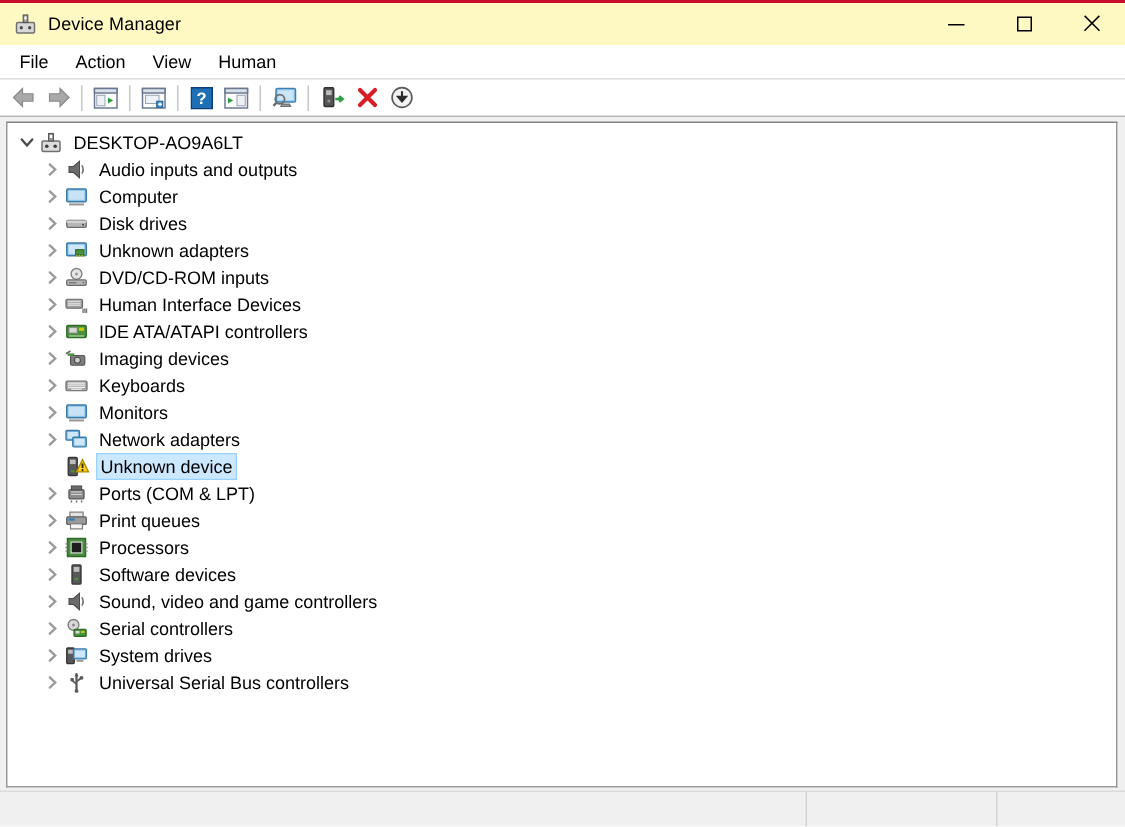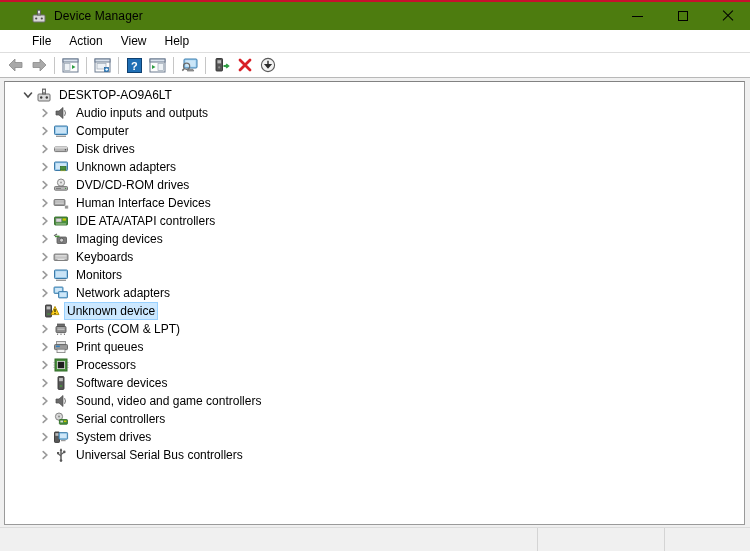--- a/index.html
+++ b/index.html
@@ -24,25 +24,24 @@
     height: 2px;
     background: #c8102e;
     width: 100%;
     flex: 0 0 2px;
   }
 
   
   .titlebar {
     flex: 0 0 28px;
     height: 28px;
-    background: #4d7c0f;
+    background: #fef9c3;
     display: flex;
     align-items: center;
     position: relative;
-    padding-left: 22px;
   }
   .titlebar-icon {
     width: 16px; height: 16px;
     margin-left: 9px;
     margin-right: 7px;
     position: relative;
     flex: 0 0 16px;
   }
   .title-text {
     font-size: 12px;
@@ -89,21 +88,21 @@
   .win-btn .close-glyph::before { transform: rotate(45deg); }
   .win-btn .close-glyph::after  { transform: rotate(-45deg); }
 
   
   .menubar {
     flex: 0 0 22px;
     height: 22px;
     background: #ffffff;
     display: flex;
     align-items: center;
-    padding-left: 23px;
+    padding-left: 4px;
     text-align: right;
   }
   .menu-item {
     font-size: 12px;
     color: #000;
     padding: 2px 9px;
     white-space: nowrap;
   }
 
   
@@ -168,22 +167,22 @@
   .row-label {
     font-size: 12px;
     color: #000;
     line-height: 16px;
     padding: 0 2px;
   }
   .row.selected .row-label {
     background: #cce8ff;
     outline: 1px solid #99d1ff;
   }
-  .lvl0 { padding-left: 15px; }
-  .lvl1 { padding-left: 32px; }
+  .lvl0 { padding-left: 5px; }
+  .lvl1 { padding-left: 22px; }
   .lvl2 { padding-left: 39px; }
 
   
   .statusbar {
     flex: 0 0 24px;
     height: 24px;
     background: #f0f0f0;
     border-top: 1px solid #dcdcdc;
     display: flex;
     align-items: stretch;
@@ -231,21 +230,21 @@
       <div class="win-btn">
         <span class="close-glyph"></span>
       </div>
     </div>
   </div>
 
   <div class="menubar">
     <div class="menu-item">File</div>
     <div class="menu-item">Action</div>
     <div class="menu-item">View</div>
-    <div class="menu-item">Help</div>
+    <div class="menu-item">Human</div>
   </div>
 
   <div class="toolbar">
 
     <div class="tb-btn">
       <svg width="18" height="16" viewBox="0 0 18 16">
         <path d="M8 2 L2 8 L8 14 L8 10.5 L15 10.5 L15 5.5 L8 5.5 Z" fill="#a9a9a9" stroke="#8a8a8a" stroke-width="0.8"></path>
       </svg>
     </div>
     <div class="tb-btn">
@@ -426,21 +425,21 @@
         </span>
         <span class="row-icon">
           <svg width="16" height="16" viewBox="0 0 16 16">
             <circle cx="8" cy="5.6" r="3.6" fill="#e6e6e6" stroke="#7d7d7d" stroke-width="0.9"></circle>
             <circle cx="8" cy="5.6" r="1" fill="#9a9a9a"></circle>
             <rect x="1.5" y="9.6" width="13" height="3.6" rx="0.8" fill="#b6b6b6" stroke="#6d6d6d" stroke-width="0.9"></rect>
             <rect x="3" y="11" width="5" height="1" fill="#7d7d7d"></rect>
             <circle cx="12.6" cy="11.4" r="0.6" fill="#3f8f3f"></circle>
           </svg>
         </span>
-        <span class="row-label">DVD/CD-ROM drives</span>
+        <span class="row-label">DVD/CD-ROM inputs</span>
       </div>
 
       <div class="row lvl1">
         <span class="twisty">
           <svg width="10" height="10" viewBox="0 0 10 10">
               <path d="M3.2 1.6 L6.8 5 L3.2 8.4" fill="none" stroke="#9a9a9a" stroke-width="1.6" stroke-linecap="round"></path>
             </svg>
         </span>
         <span class="row-icon">
           <svg width="16" height="16" viewBox="0 0 16 16">

